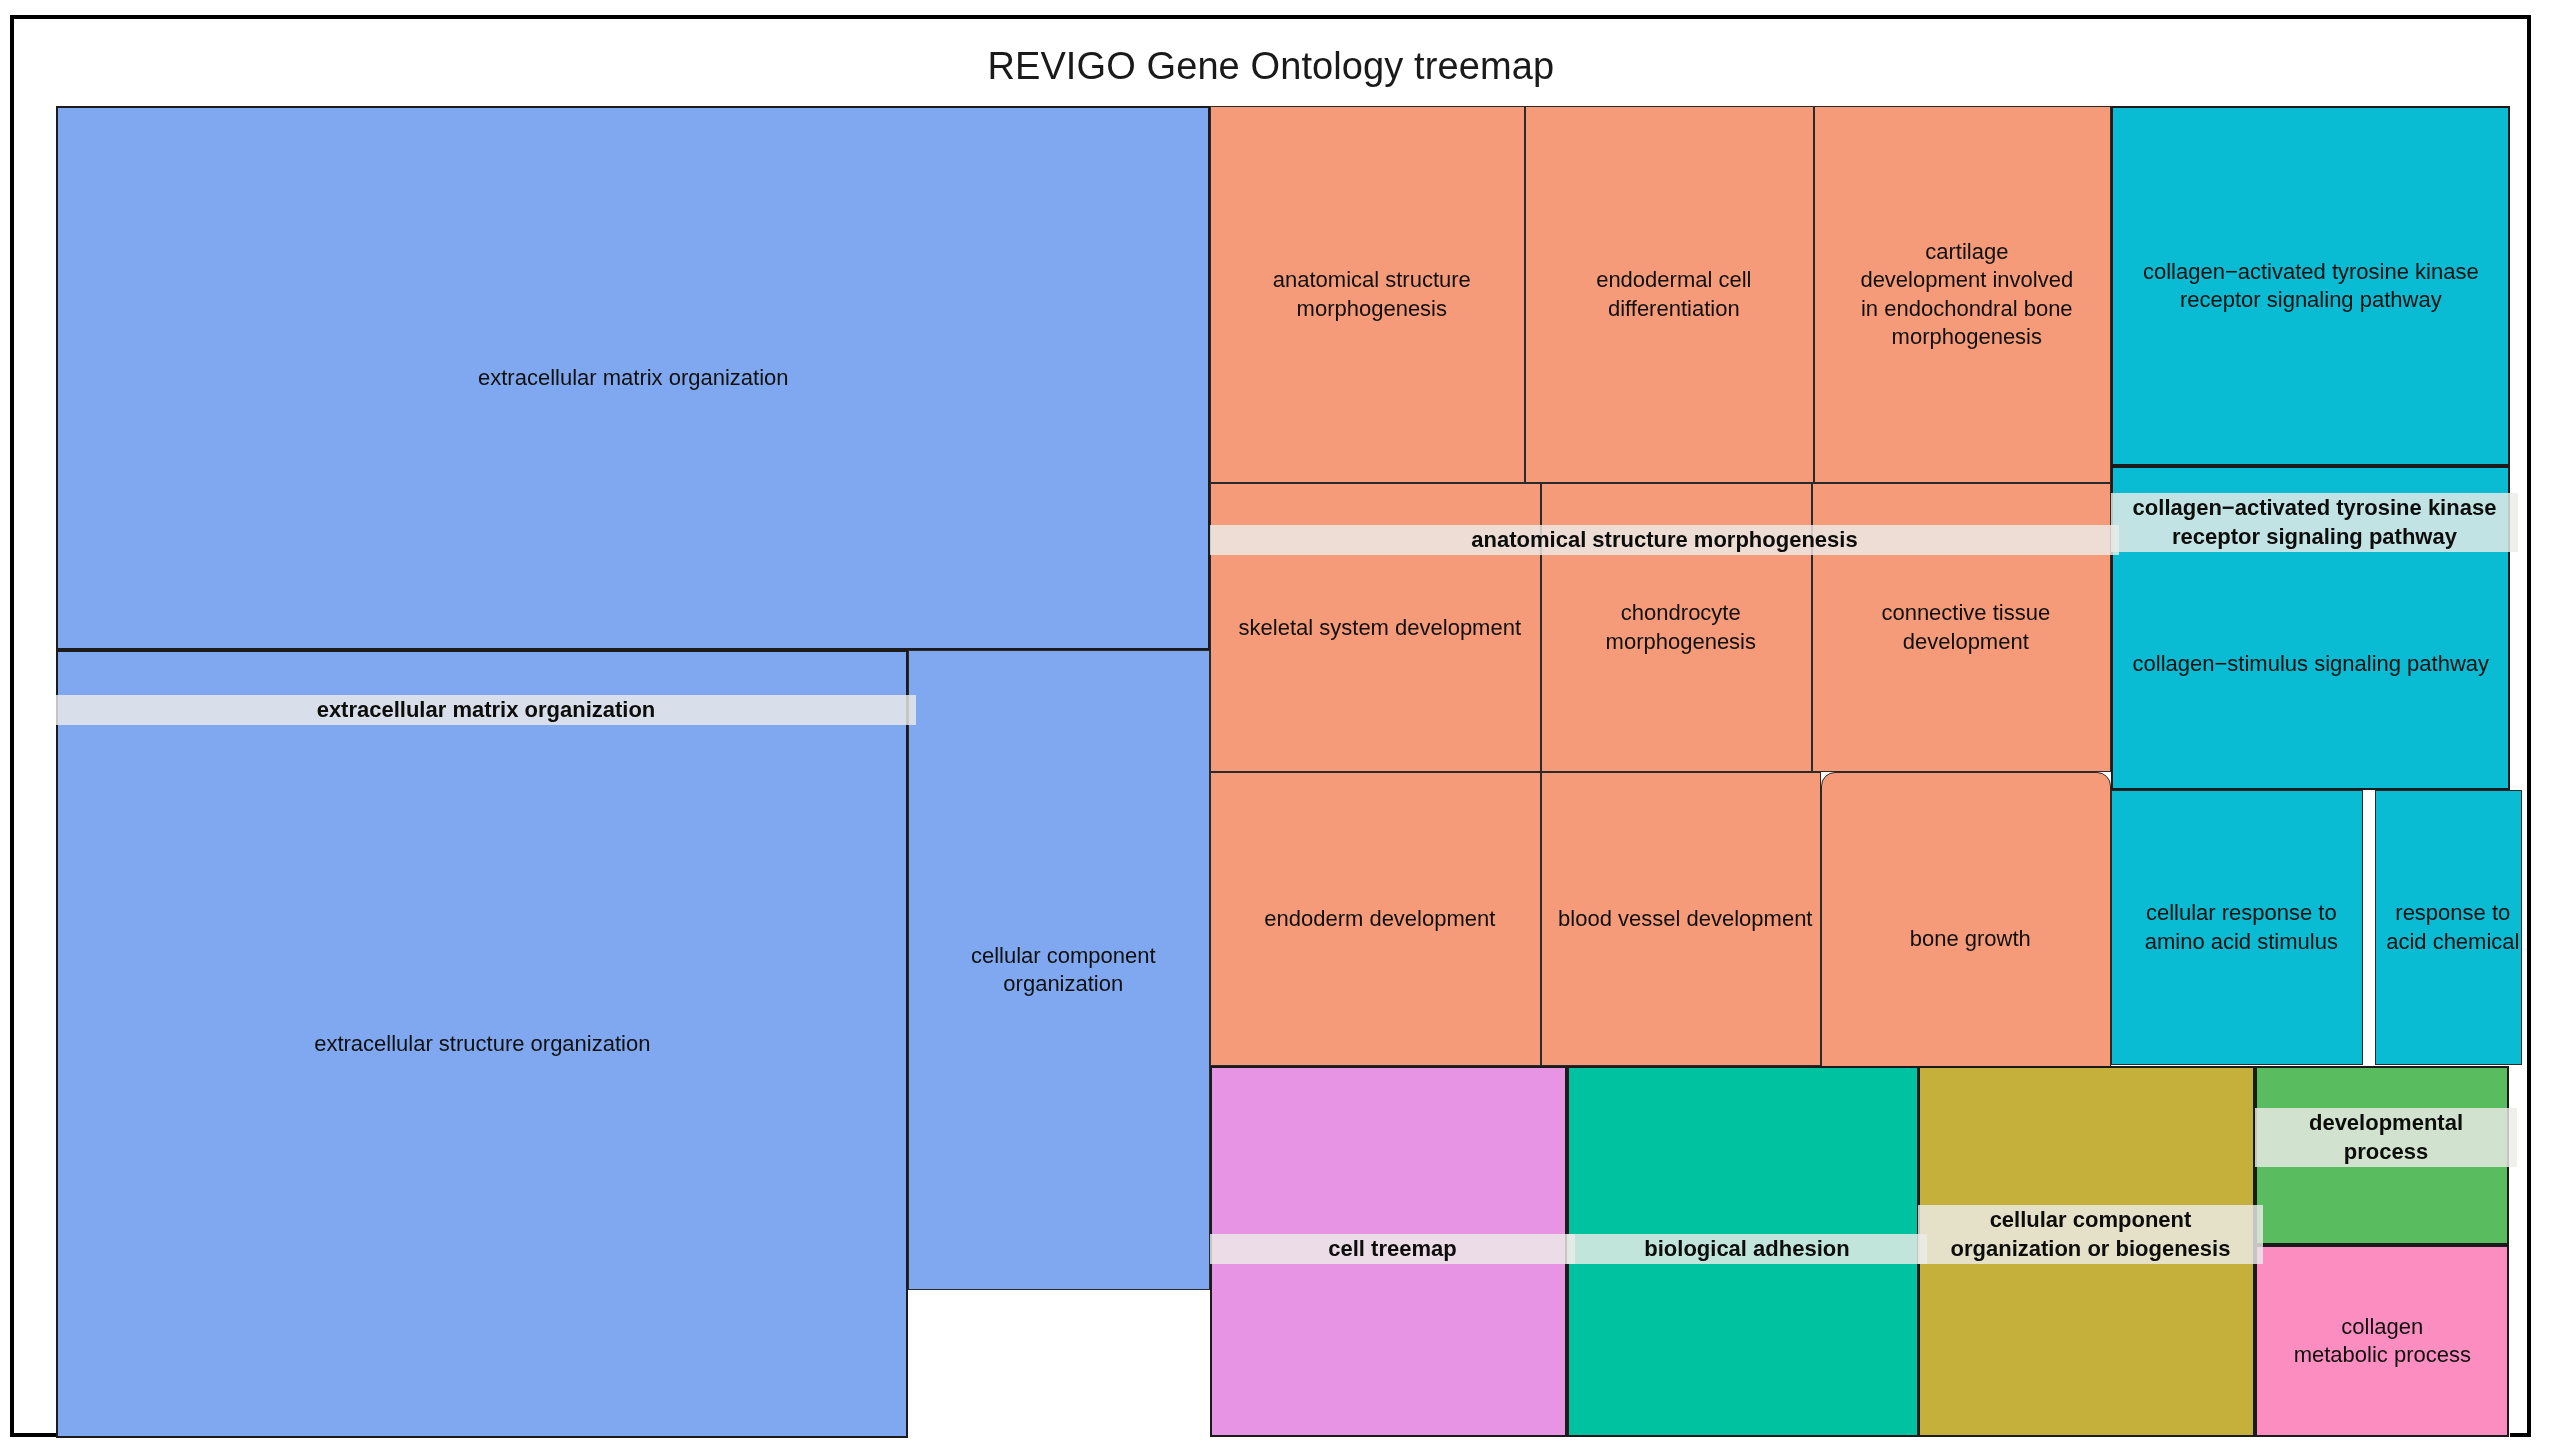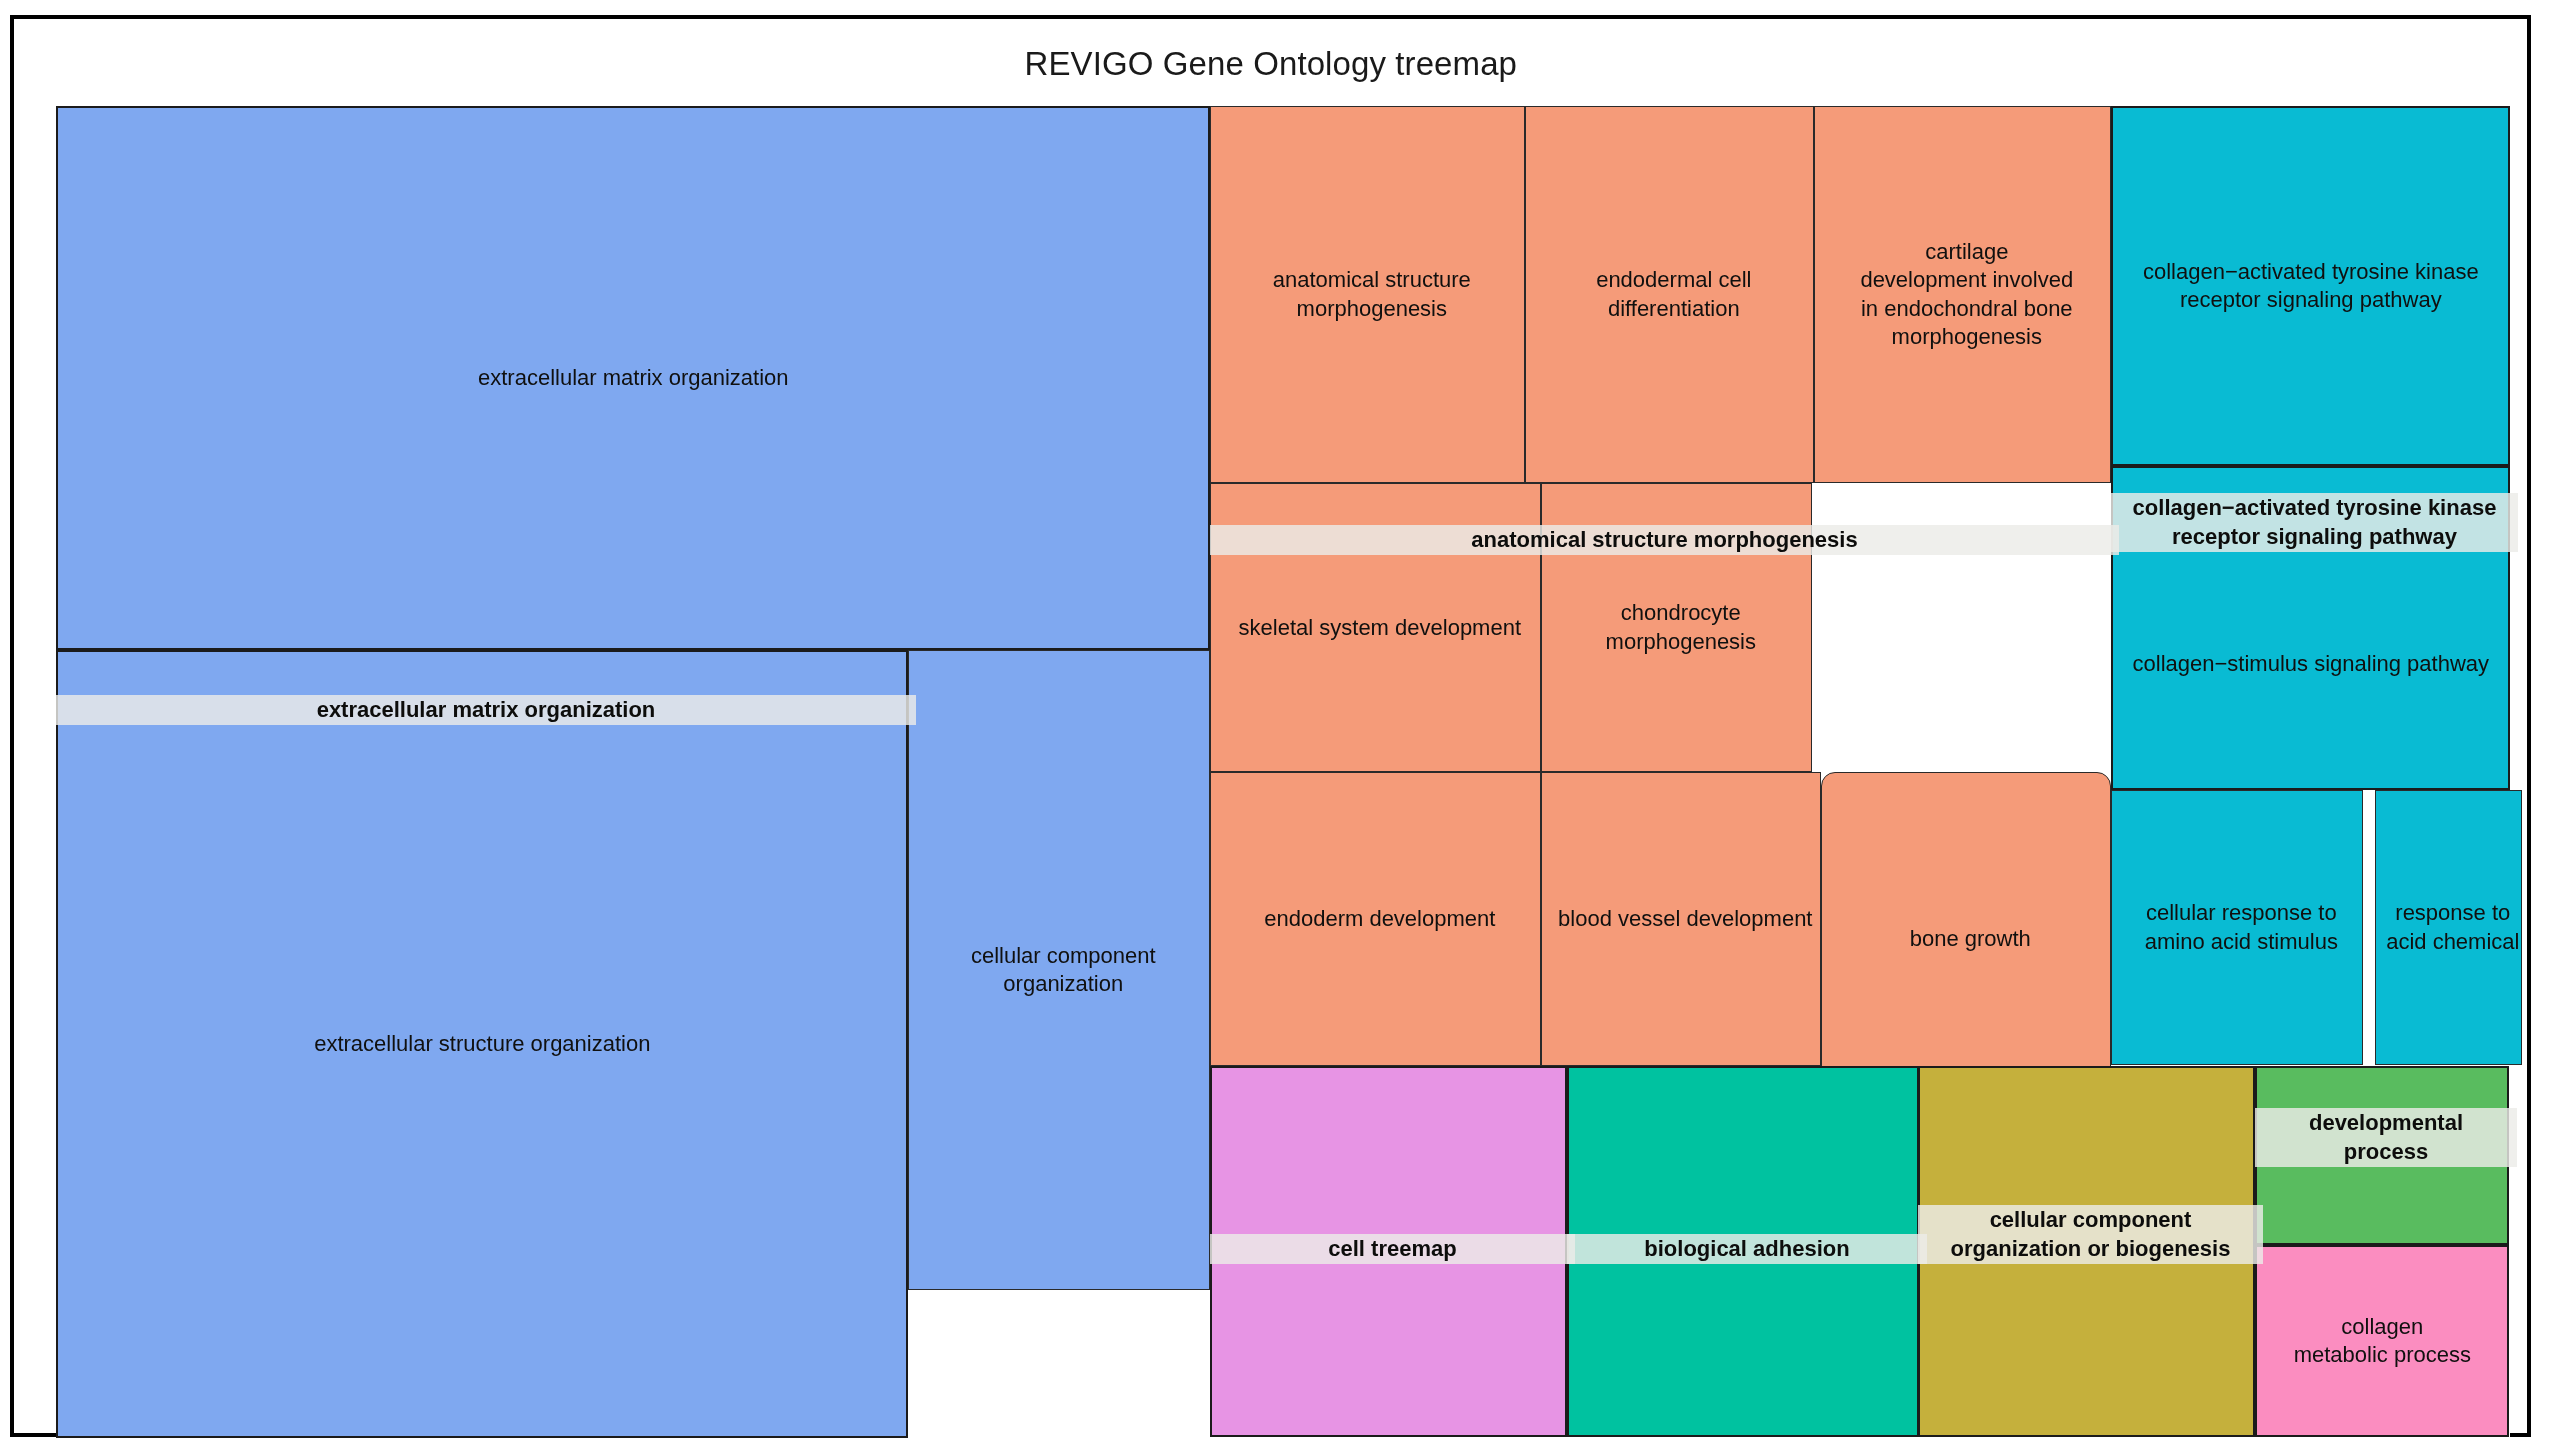--- a/index.html
+++ b/index.html
@@ -27,21 +27,21 @@
     border: 4.4px solid #000000;
     box-sizing: border-box;
     background: #ffffff;
   }
   #chart-title {
     position: absolute;
     left: 0;
     top: 26px;
     width: 100%;
     text-align: center;
-    font-size: 33px;
+    font-size: 38px;
     color: #1a1a1a;
     letter-spacing: 0.1px;
     font-family: "Liberation Sans", sans-serif;
   }
   
   #treemap {
     position: absolute;
     left: 42px;
     top: 87px;
     width: 2454px;
@@ -158,20 +158,26 @@
           </span>
       </div>
 
       <div class="tile thin" style="left:1485px; top:377px; width:271px; height:289px; background:#F59B79;">
         <span class="tile-stack">
             <span class="label">chondrocyte
 morphogenesis</span>
           </span>
       </div>
 
+      <div class="tile thin" style="left:1756px; top:377px; width:299px; height:289px; background:#F59B79;">
+        <span class="tile-stack">
+            <span class="label">connective tissue
+development</span>
+          </span>
+      </div>
 
       <div class="tile thin" style="left:1154px; top:666px; width:331px; height:294px; background:#F59B79;">
         <span class="tile-stack">
             <span class="label">endoderm development</span>
           </span>
       </div>
 
       <div class="tile thin" style="left:1485px; top:666px; width:280px; height:294px; background:#F59B79;">
         <span class="tile-stack">
             <span class="label">blood vessel development</span>

